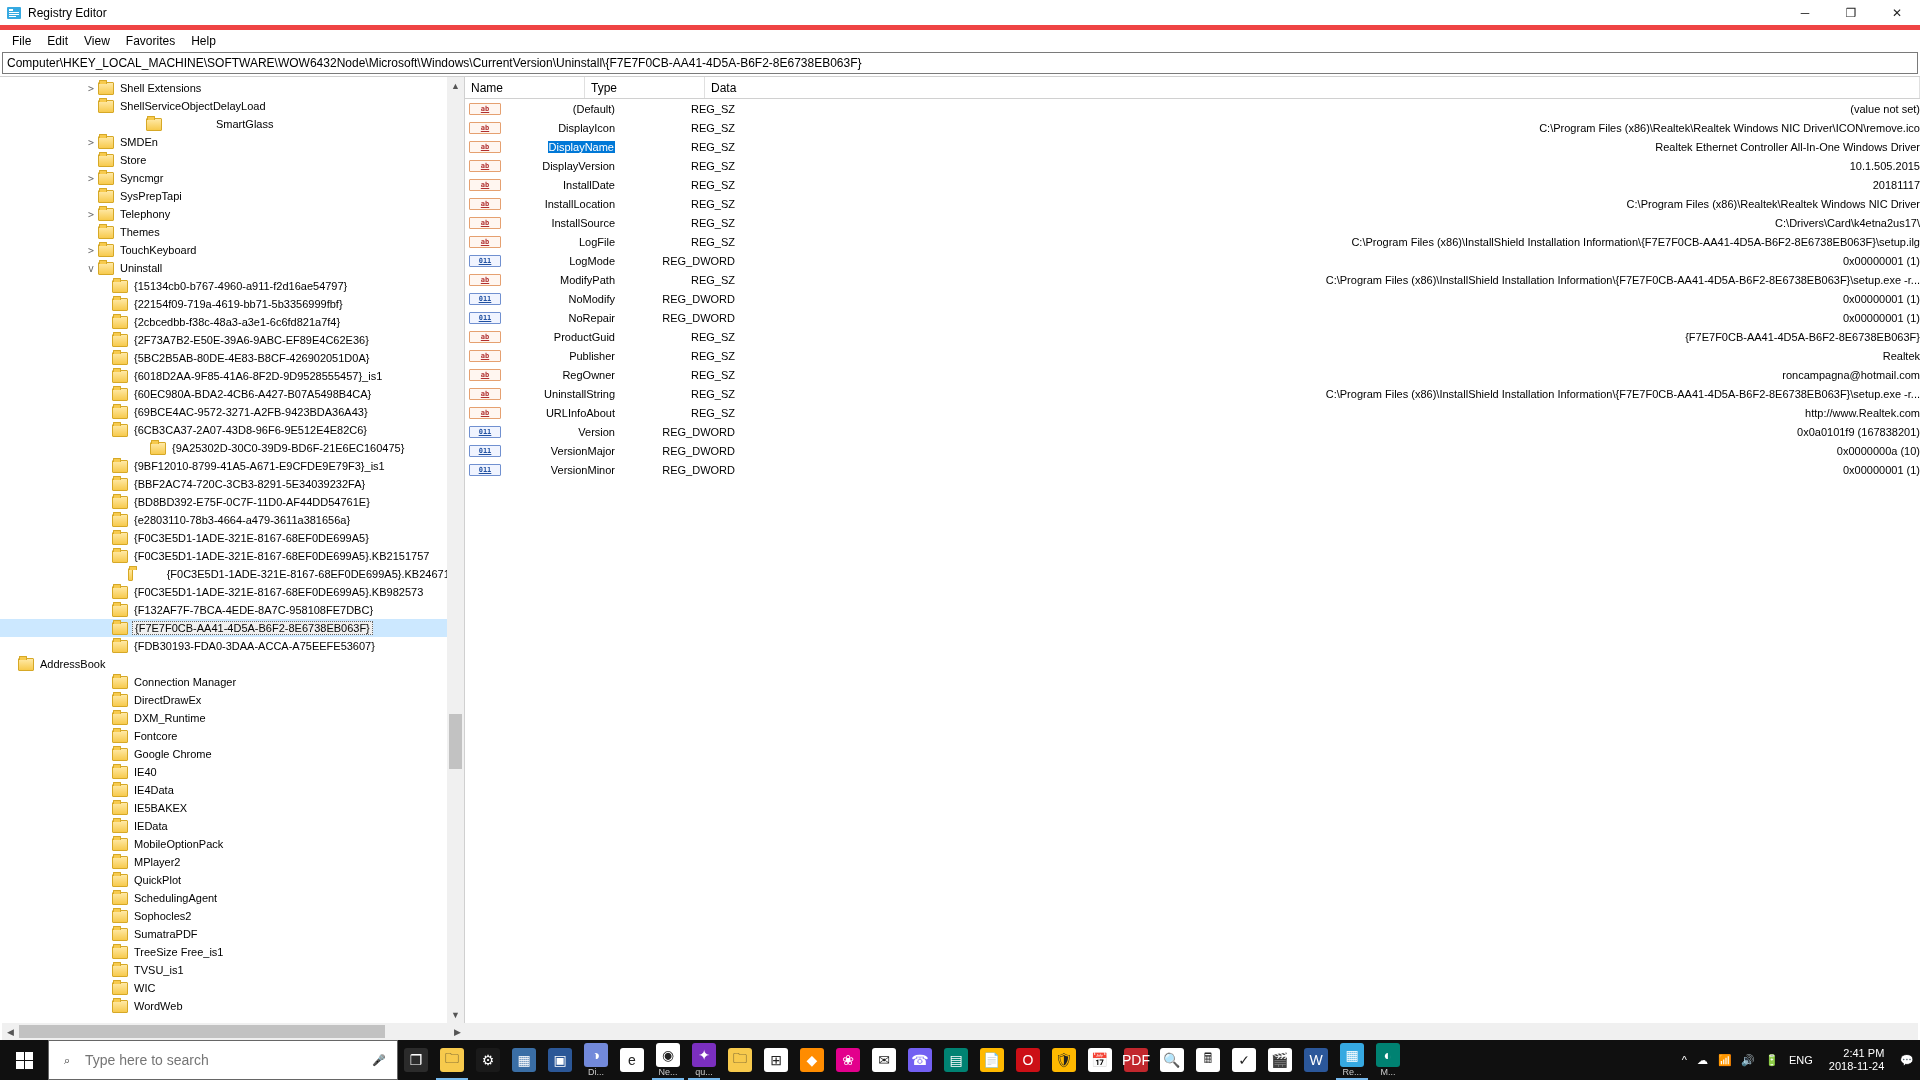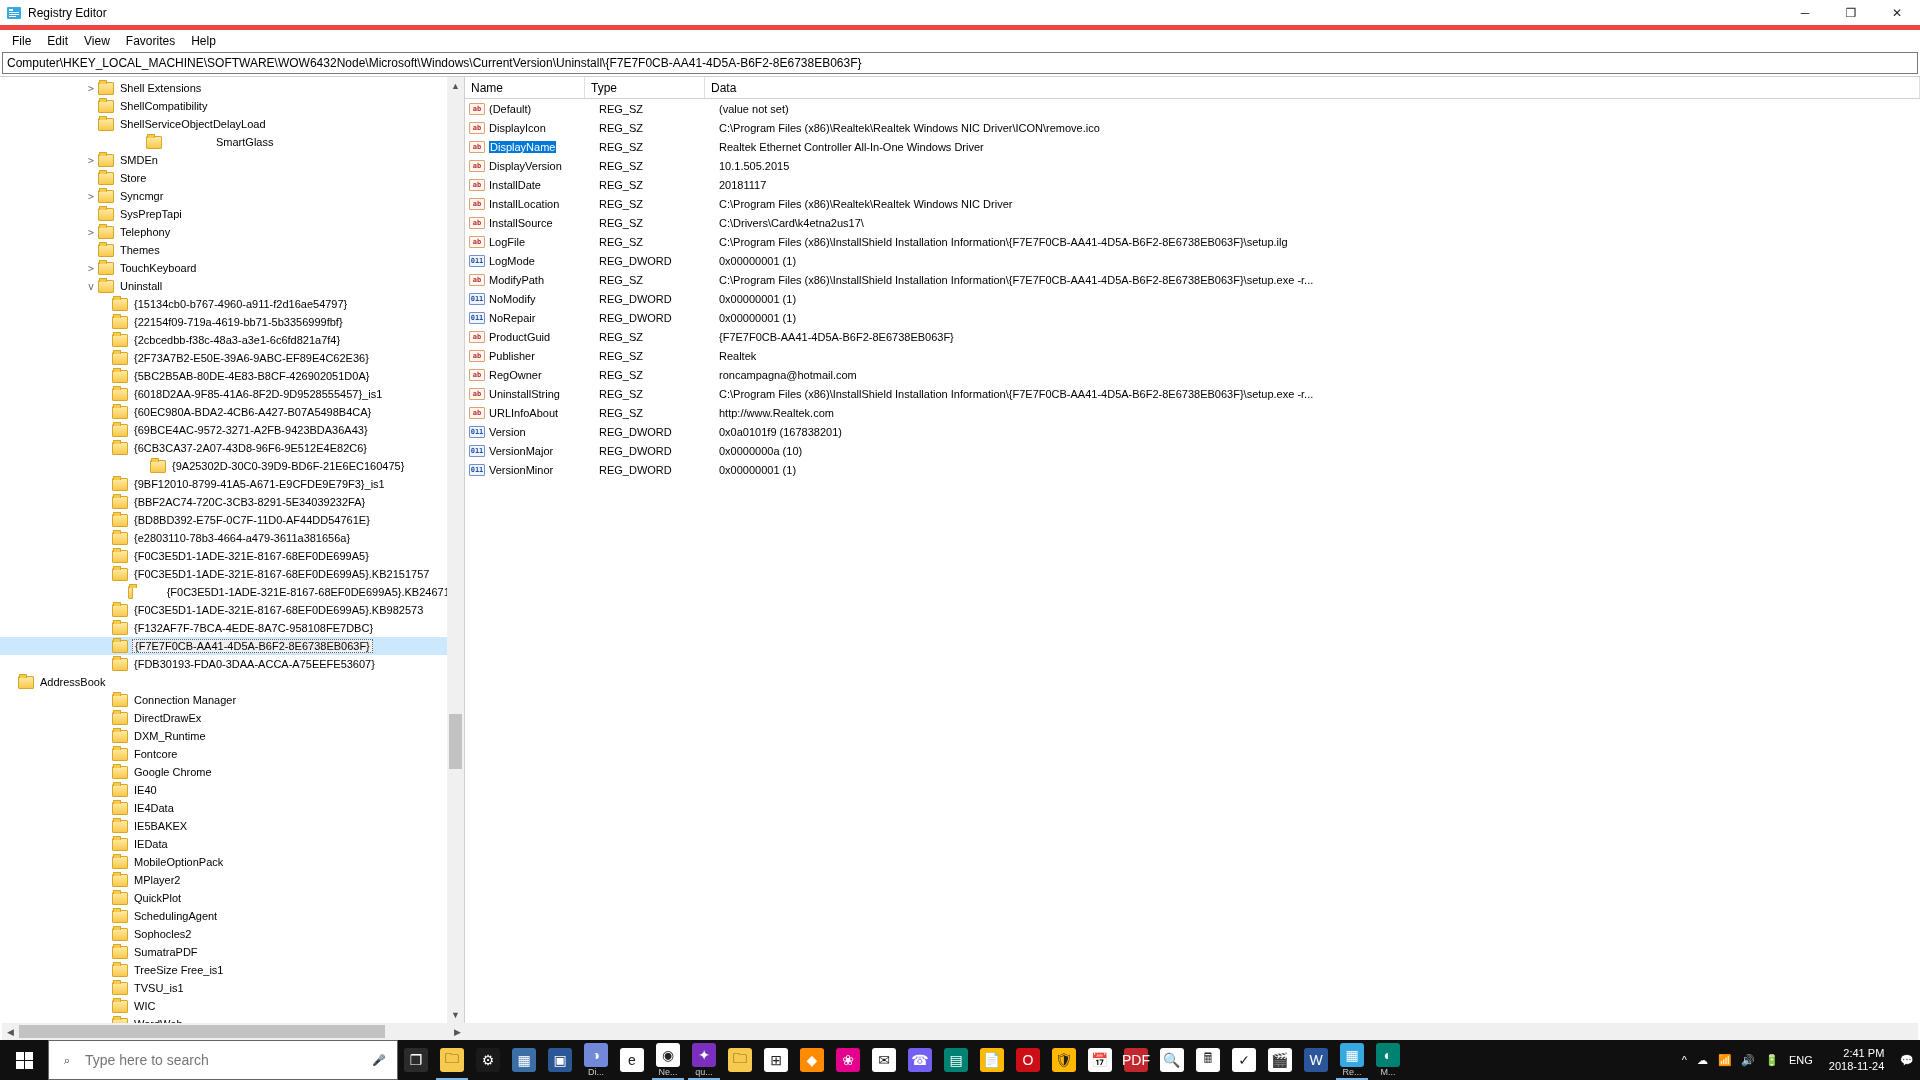--- a/index.html
+++ b/index.html
@@ -24,28 +24,28 @@
 .tlabel { padding:0 2px; }
 .tlabel.boxed { border:1px dotted #666; background:#f0f0f0; }
 .vscroll-stub { position:absolute; right:0; top:0; width:17px; height:100%; background:#f0f0f0; display:flex; flex-direction:column; }
 .vscroll-stub .arr { height:17px; display:flex; align-items:center; justify-content:center; color:#555; font-size:9px; }
 .vscroll-stub .track { flex:1; position:relative; }
 .vscroll-stub .thumb { position:absolute; left:2px; right:2px; background:#c2c2c2; }
 .hscroll-stub { height:17px; background:#f0f0f0; margin:0 2px 0 2px; display:flex; align-items:center; }
 .hscroll-stub .arr { width:17px; display:flex; align-items:center; justify-content:center; color:#555; font-size:9px; }
 .hscroll-stub .track { width:430px; height:13px; position:relative; }
 .hscroll-stub .thumb { position:absolute; top:0; bottom:0; background:#c2c2c2; }
-.list { flex:1; overflow:auto; }
+.list { flex:1; overflow:auto;text-align:right; }
 .list-header { height:22px; display:flex; align-items:center; border-bottom:1px solid #d0d0d0; background:#fff; position:sticky; top:0; }
 .list-header div { padding:0 6px; border-right:1px solid #e0e0e0; height:100%; display:flex; align-items:center; font-size:12px; }
 .col-name { width:120px; }
 .col-type { width:120px; }
 .col-data { flex:1; }
 .lrow { height:19px; display:flex; align-items:center; padding-left:4px; }
-.valicon { width:16px; height:12px; margin-right:4px; border-radius:1px; display:inline-flex; align-items:center; justify-content:center; font-size:7px; font-weight:bold; color:#b03030; background:#fff6f0; border:1px solid #e5a070; font-family:Consolas,monospace; }
+.valicon { width:32px; height:12px; margin-right:4px; border-radius:1px; display:inline-flex; align-items:center; justify-content:center; font-size:7px; font-weight:bold; color:#b03030; background:#fff6f0; border:1px solid #e5a070; font-family:Consolas,monospace;text-decoration:underline; }
 .valicon.bin { color:#2050a0; background:#f0f4ff; border-color:#7090d0; }
 .vname { width:110px; overflow:hidden; text-overflow:ellipsis; white-space:nowrap; }
 .vname .seltext { background:#0078d7; color:#fff; padding:0 1px; }
 .vtype { width:120px; }
 .vdata { flex:1; overflow:hidden; text-overflow:ellipsis; white-space:nowrap; }
 .taskbar { height:40px; background:#101010; display:flex; align-items:center; color:#fff; }
 .start { width:48px; height:100%; display:flex; align-items:center; justify-content:center; }
 .start svg { width:17px; height:17px; }
 .search { width:350px; height:100%; display:flex; align-items:center; background:#fff; color:#555; border:1px solid #666; }
 .search .sicon { width:36px; display:flex; align-items:center; justify-content:center; color:#333; }
@@ -95,25 +95,20 @@
     <div class="tree">
       <div class="tree-inner" id="tree">
           <div class="trow" style="padding-left: 84px;">
             <span class="expander">&gt;</span>
             <span class="folder"></span>
             <span class="tlabel">Shell Extensions</span>
           </div>
           <div class="trow" style="padding-left: 84px;">
             <span class="expander"></span>
             <span class="folder"></span>
-            <span class="tlabel">ShellCompatibility</span>
-          </div>
-          <div class="trow" style="padding-left: 84px;">
-            <span class="expander"></span>
-            <span class="folder"></span>
             <span class="tlabel">ShellServiceObjectDelayLoad</span>
           </div>
           <div class="trow" style="padding-left: 84px; gap: 48px;">
             <span class="expander"></span>
             <span class="folder"></span>
             <span class="tlabel">SmartGlass</span>
           </div>
           <div class="trow" style="padding-left: 84px;">
             <span class="expander">&gt;</span>
             <span class="folder"></span>

